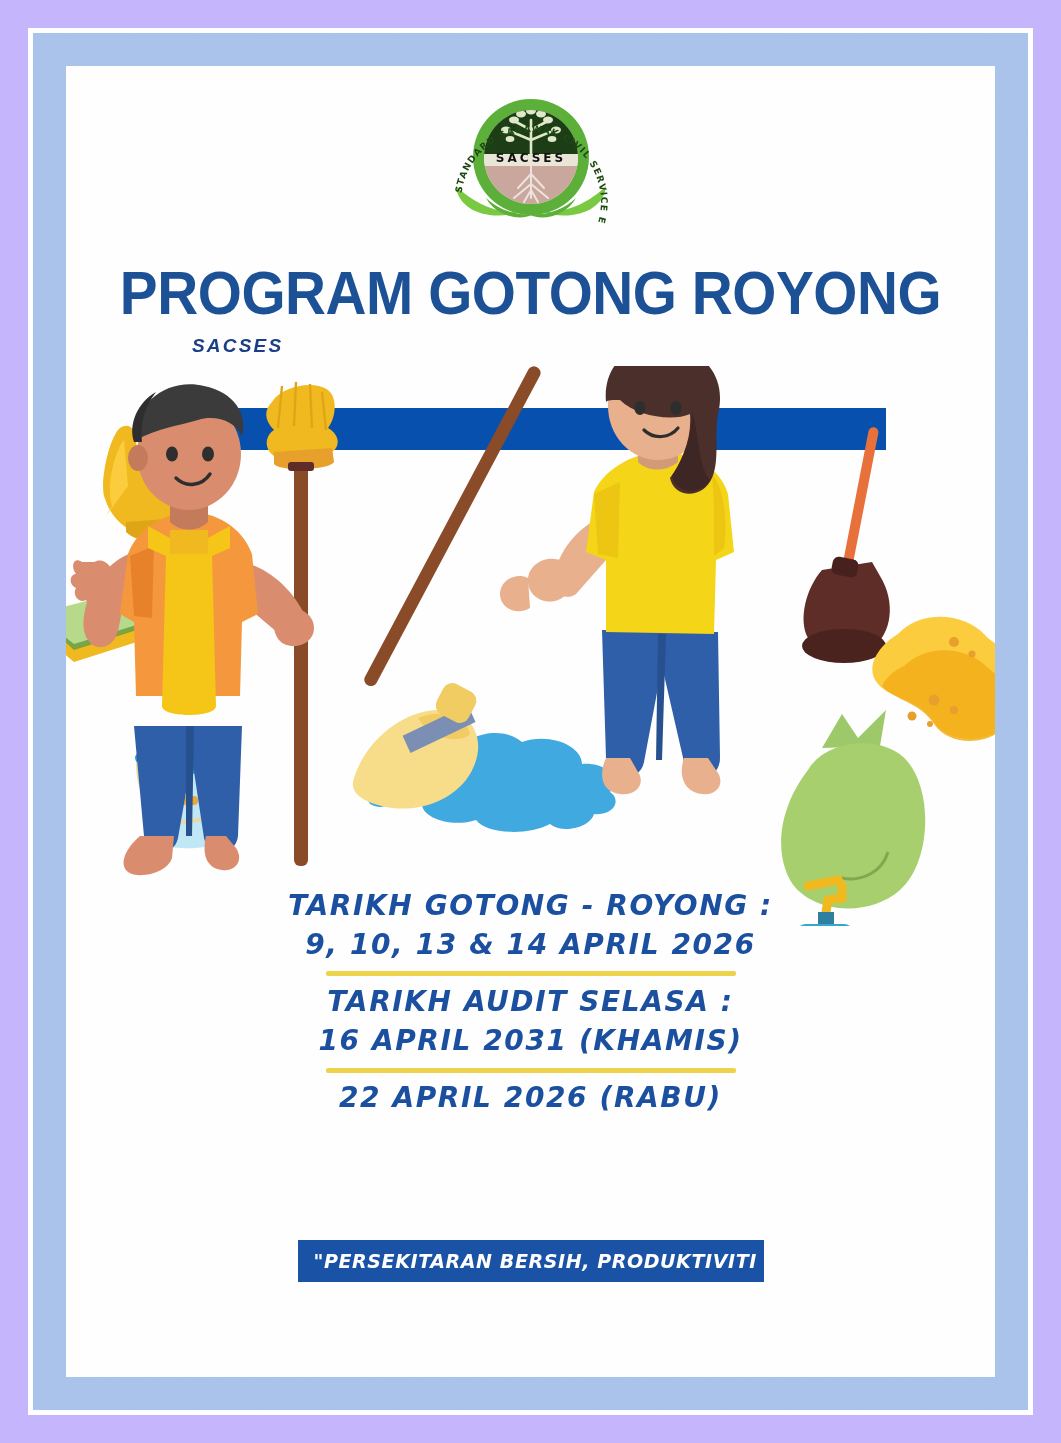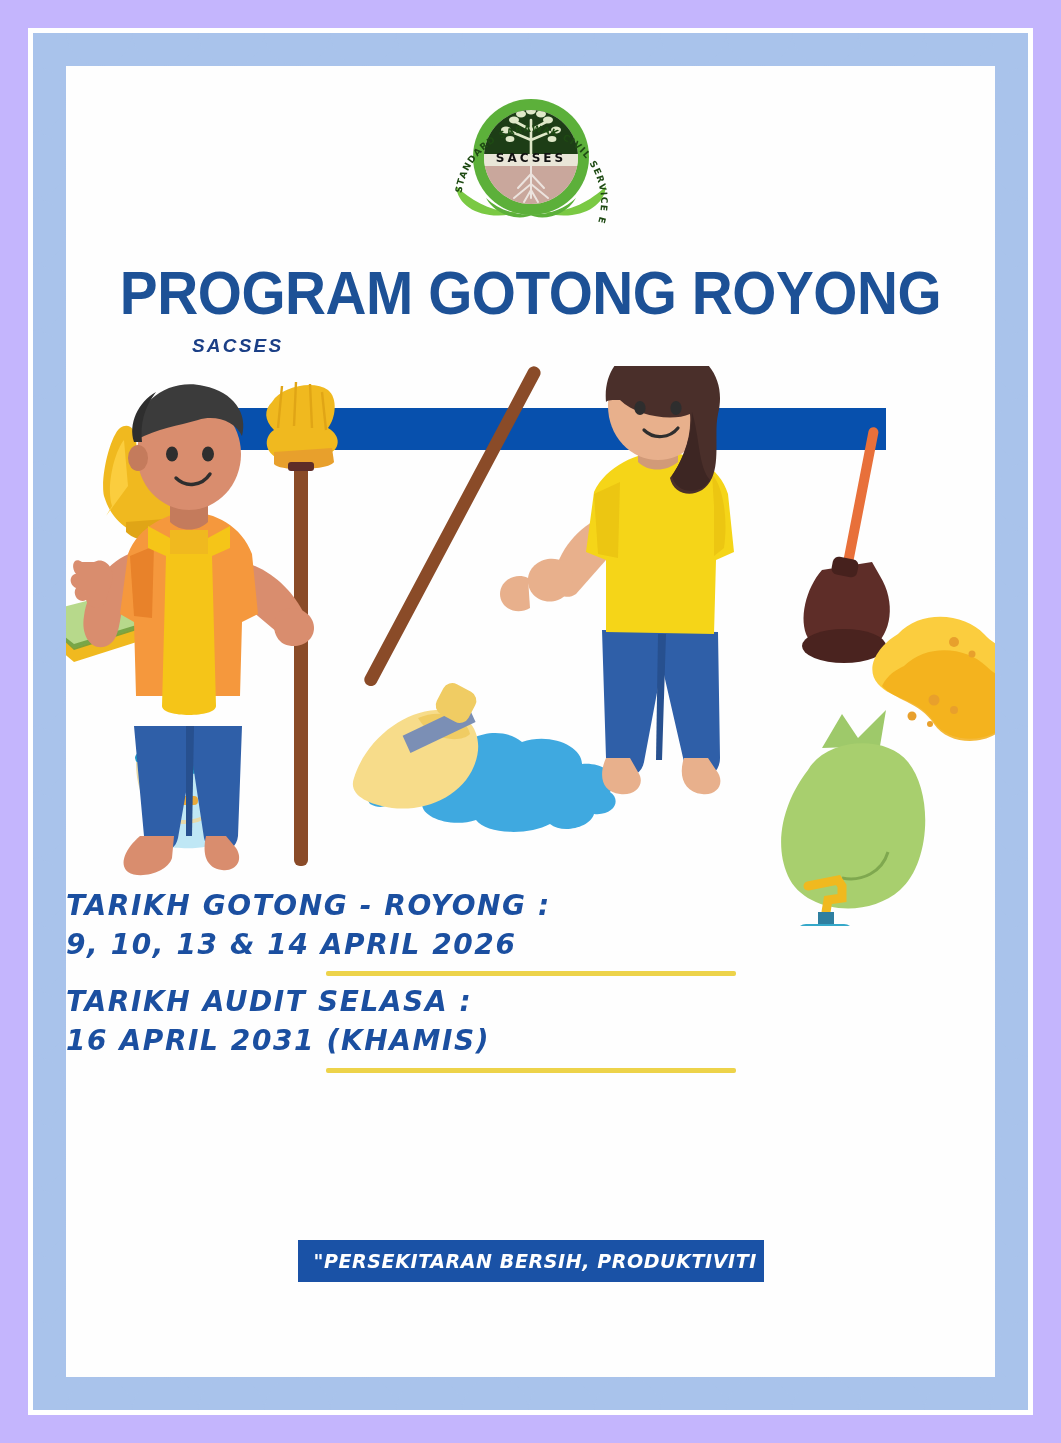--- a/index.html
+++ b/index.html
@@ -78,21 +78,21 @@
     position:absolute; left:114px; top:342px; width:706px; height:42px;
     background:#0750ad;
   }
 
   
   .illus { position:absolute; left:0; right:0; top:300px; height:560px; }
 
   
   .dates {
     position:absolute; left:0; right:0; top:820px;
-    color:#1b4fa0;
+    text-align:center; color:#1b4fa0;
     font-family:"DejaVu Sans", sans-serif;
     font-weight:700; font-style:italic; letter-spacing:1.6px;
   }
   .dates .l1 { font-size:28px; line-height:1.42; }
   .dates .l2 { font-size:28px; line-height:1.38; }
   .divider {
     width:410px; height:5px; background:#edd34a; margin:7px auto 6px auto; border-radius:2px;
   }
 
   
@@ -384,20 +384,21 @@
       <div class="l1">TARIKH GOTONG - ROYONG :</div>
       <div class="l2">9, 10, 13 &amp; 14 APRIL 2026</div>
 
       <div class="divider"></div>
 
       <div class="l1">TARIKH AUDIT SELASA :</div>
       <div class="l2">16 APRIL 2031 (KHAMIS)</div>
 
       <div class="divider"></div>
 
+      <div class="l2">22 APRIL 2026 (RABU)</div>
     </div>
 
     <div class="tagline-wrap">
       <div class="tagline">
         <span>"PERSEKITARAN BERSIH, PRODUKTIVITI MENINGKAT"</span>
       </div>
     </div>
 
   </div>
 </div>

